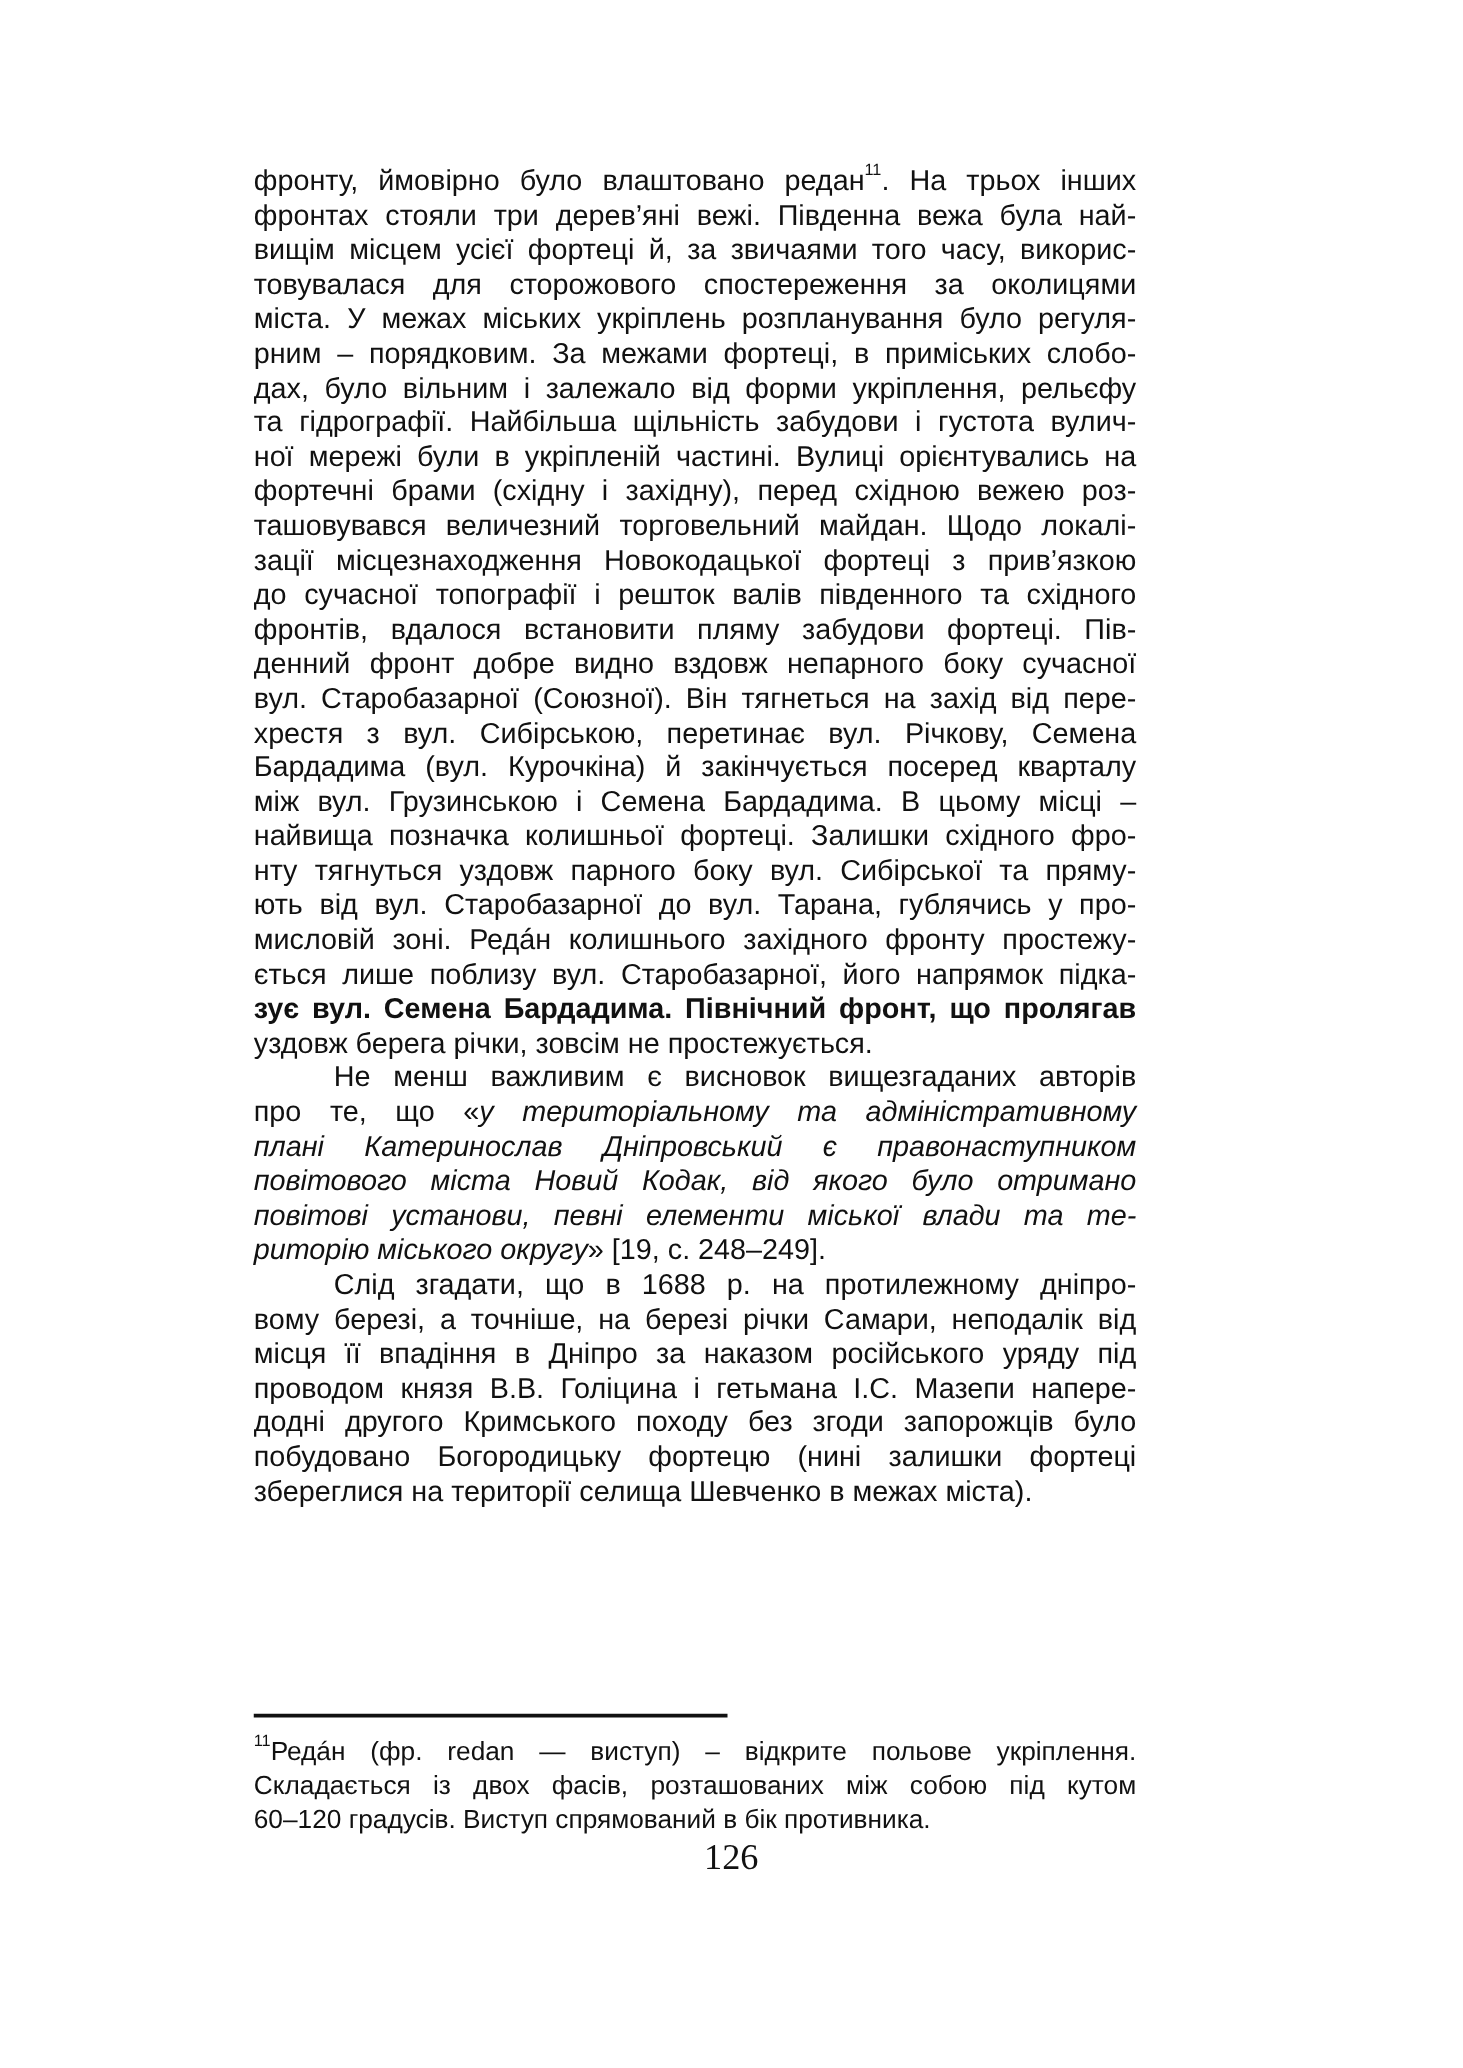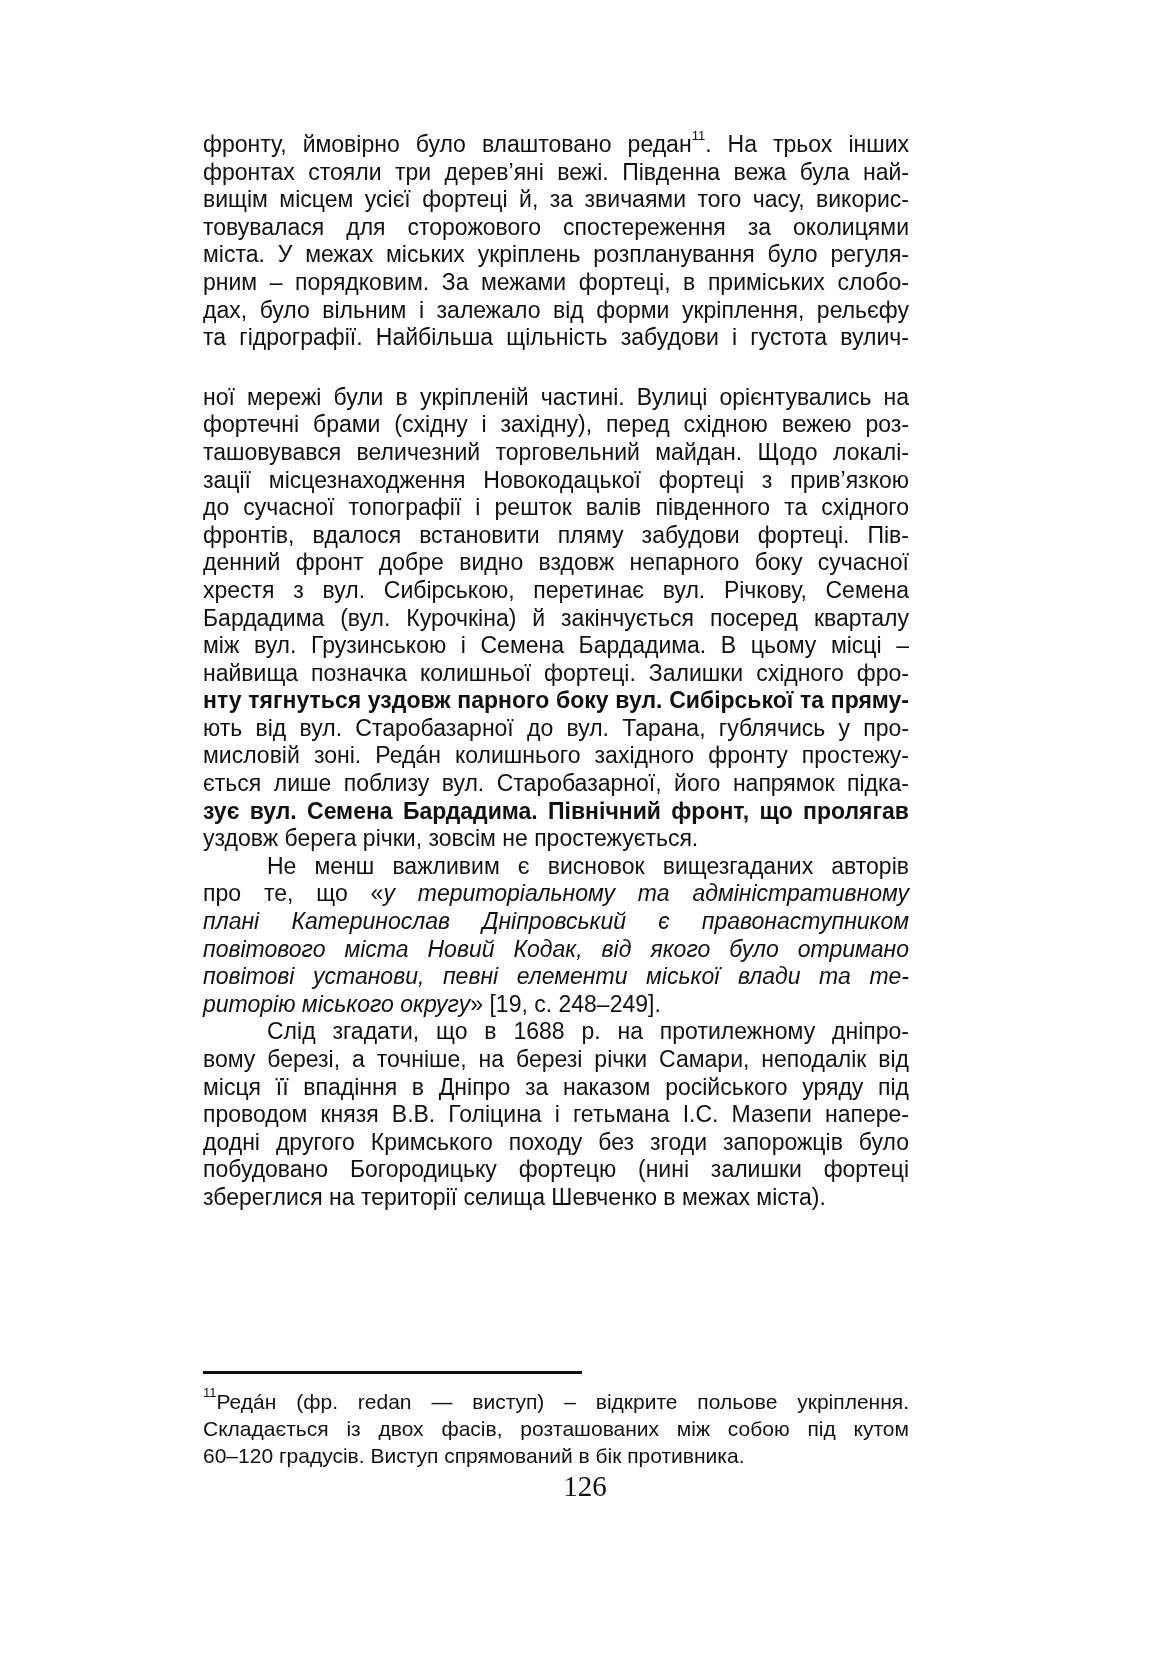--- a/index.html
+++ b/index.html
@@ -37,32 +37,33 @@
 <div class="page">
   <div class="text-block">
     <span class="line" style="display: block;"><span>фронту, ймовірно було влаштовано редан</span><sup class="fn">11</sup><span>. На трьох інших</span></span>
     <span class="line" style="display: block;">фронтах стояли три дерев’яні вежі. Південна вежа була най-</span>
     <span class="line" style="display: block;">вищім місцем усієї фортеці й, за звичаями того часу, викорис-</span>
     <span class="line" style="display: block;">товувалася для сторожового спостереження за околицями</span>
     <span class="line" style="display: block;">міста. У межах міських укріплень розпланування було регуля-</span>
     <span class="line" style="display: block;">рним – порядковим. За межами фортеці, в приміських слобо-</span>
     <span class="line" style="display: block;">дах, було вільним і залежало від форми укріплення, рельєфу</span>
     <span class="line" style="display: block;">та гідрографії. Найбільша щільність забудови і густота вулич-</span>
-    <span class="line" style="display: block; margin-top: 32px;">ної мережі були в укріпленій частині. Вулиці орієнтувались на</span>
+    <span class="line" style="display: block;">ної мережі були в укріпленій частині. Вулиці орієнтувались на</span>
     <span class="line" style="display: block;">фортечні брами (східну і західну), перед східною вежею роз-</span>
     <span class="line" style="display: block;">ташовувався величезний торговельний майдан. Щодо локалі-</span>
     <span class="line" style="display: block;">зації місцезнаходження Новокодацької фортеці з прив’язкою</span>
     <span class="line" style="display: block;">до сучасної топографії і решток валів південного та східного</span>
     <span class="line" style="display: block;">фронтів, вдалося встановити пляму забудови фортеці. Пів-</span>
     <span class="line" style="display: block;">денний фронт добре видно вздовж непарного боку сучасної</span>
+    <span class="line" style="display: block;">вул. Старобазарної (Союзної). Він тягнеться на захід від пере-</span>
     <span class="line" style="display: block;">хрестя з вул. Сибірською, перетинає вул. Річкову, Семена</span>
     <span class="line" style="display: block;">Бардадима (вул. Курочкіна) й закінчується посеред кварталу</span>
     <span class="line" style="display: block;">між вул. Грузинською і Семена Бардадима. В цьому місці –</span>
     <span class="line" style="display: block;">найвища позначка колишньої фортеці. Залишки східного фро-</span>
-    <span class="line" style="display: block; font-weight: bold;">нту тягнуться уздовж парного боку вул. Сибірської та пряму-</span>
+    <span class="line" style="display: block;">нту тягнуться уздовж парного боку вул. Сибірської та пряму-</span>
     <span class="line" style="display: block;">ють від вул. Старобазарної до вул. Тарана, гублячись у про-</span>
     <span class="line" style="display: block;">мисловій зоні. Редáн колишнього західного фронту простежу-</span>
     <span class="line" style="display: block;">ється лише поблизу вул. Старобазарної, його напрямок підка-</span>
     <span class="line" style="display: block; font-weight: bold;">зує вул. Семена Бардадима. Північний фронт, що пролягав</span>
     <span class="line last" style="display: block;">уздовж берега річки, зовсім не простежується.</span>
     <span class="line indent" style="display: block;">Не менш важливим є висновок вищезгаданих авторів</span>
     <span class="line" style="display: block;"><span>про те, що «</span><span class="it">у територіальному та адміністративному</span></span>
     <span class="line it" style="display: block;">плані Катеринослав Дніпровський є правонаступником</span>
     <span class="line it" style="display: block;">повітового міста Новий Кодак, від якого було отримано</span>
     <span class="line it" style="display: block;">повітові установи, певні елементи міської влади та те-</span>

